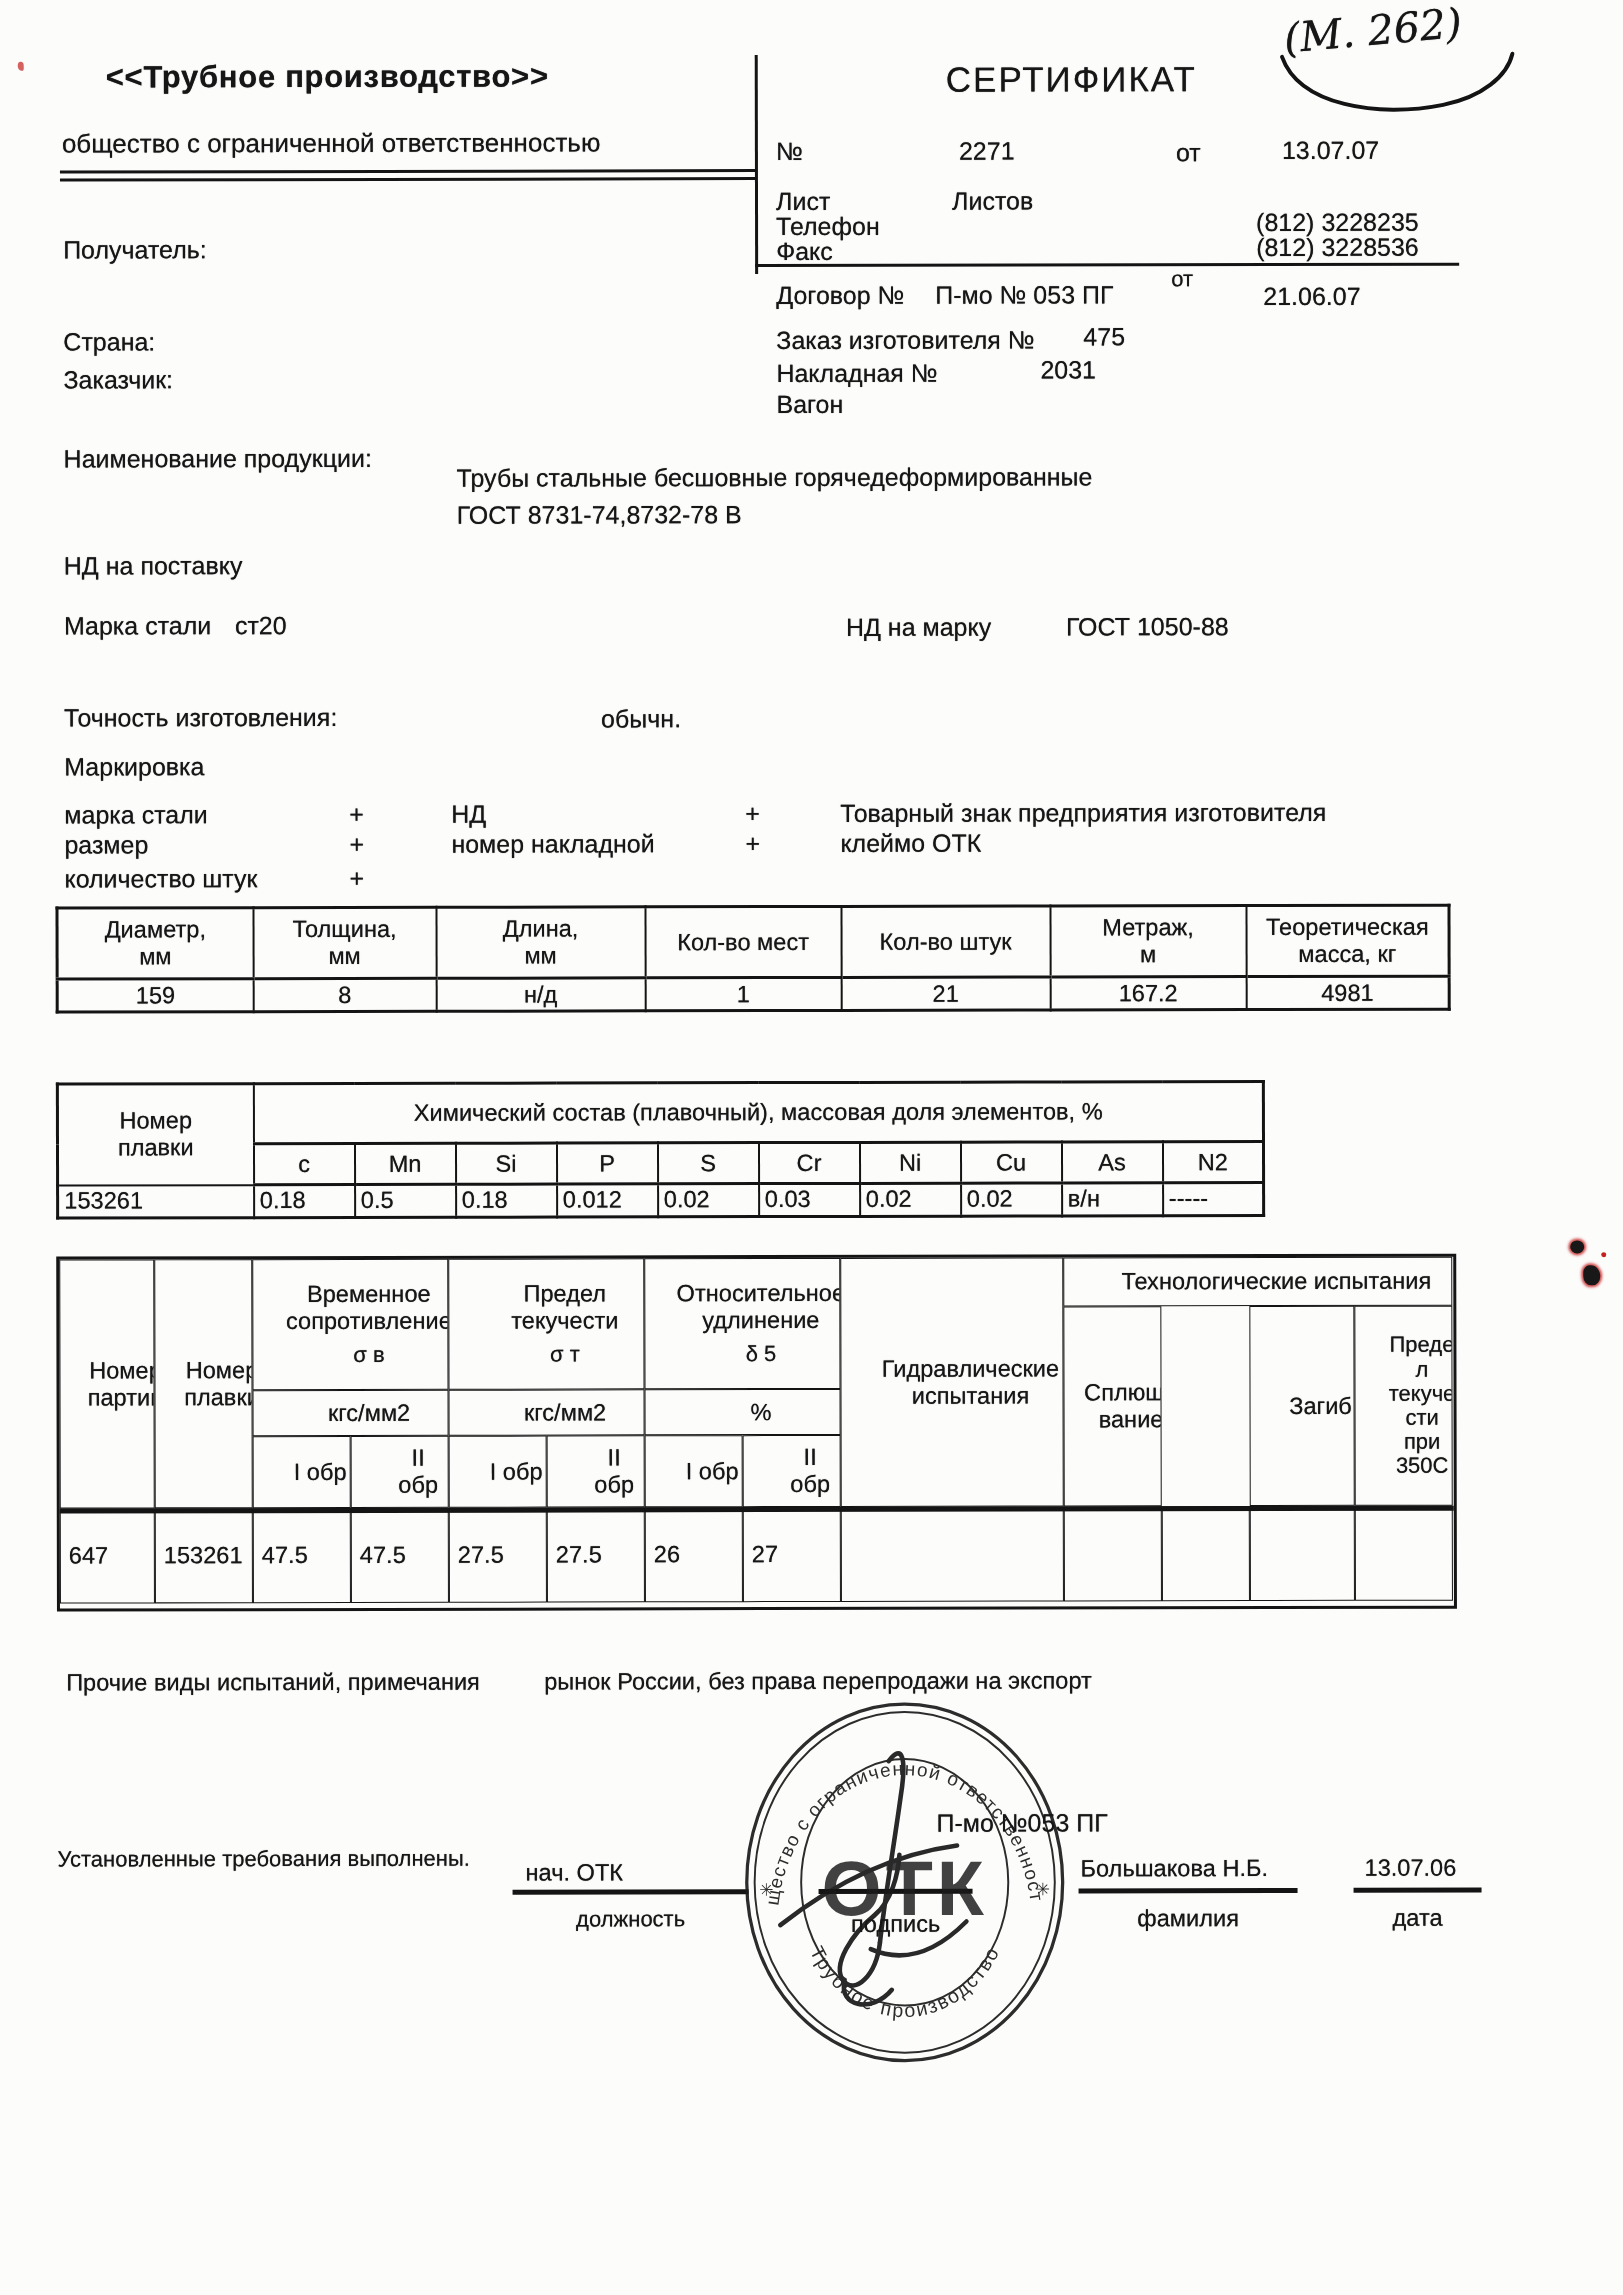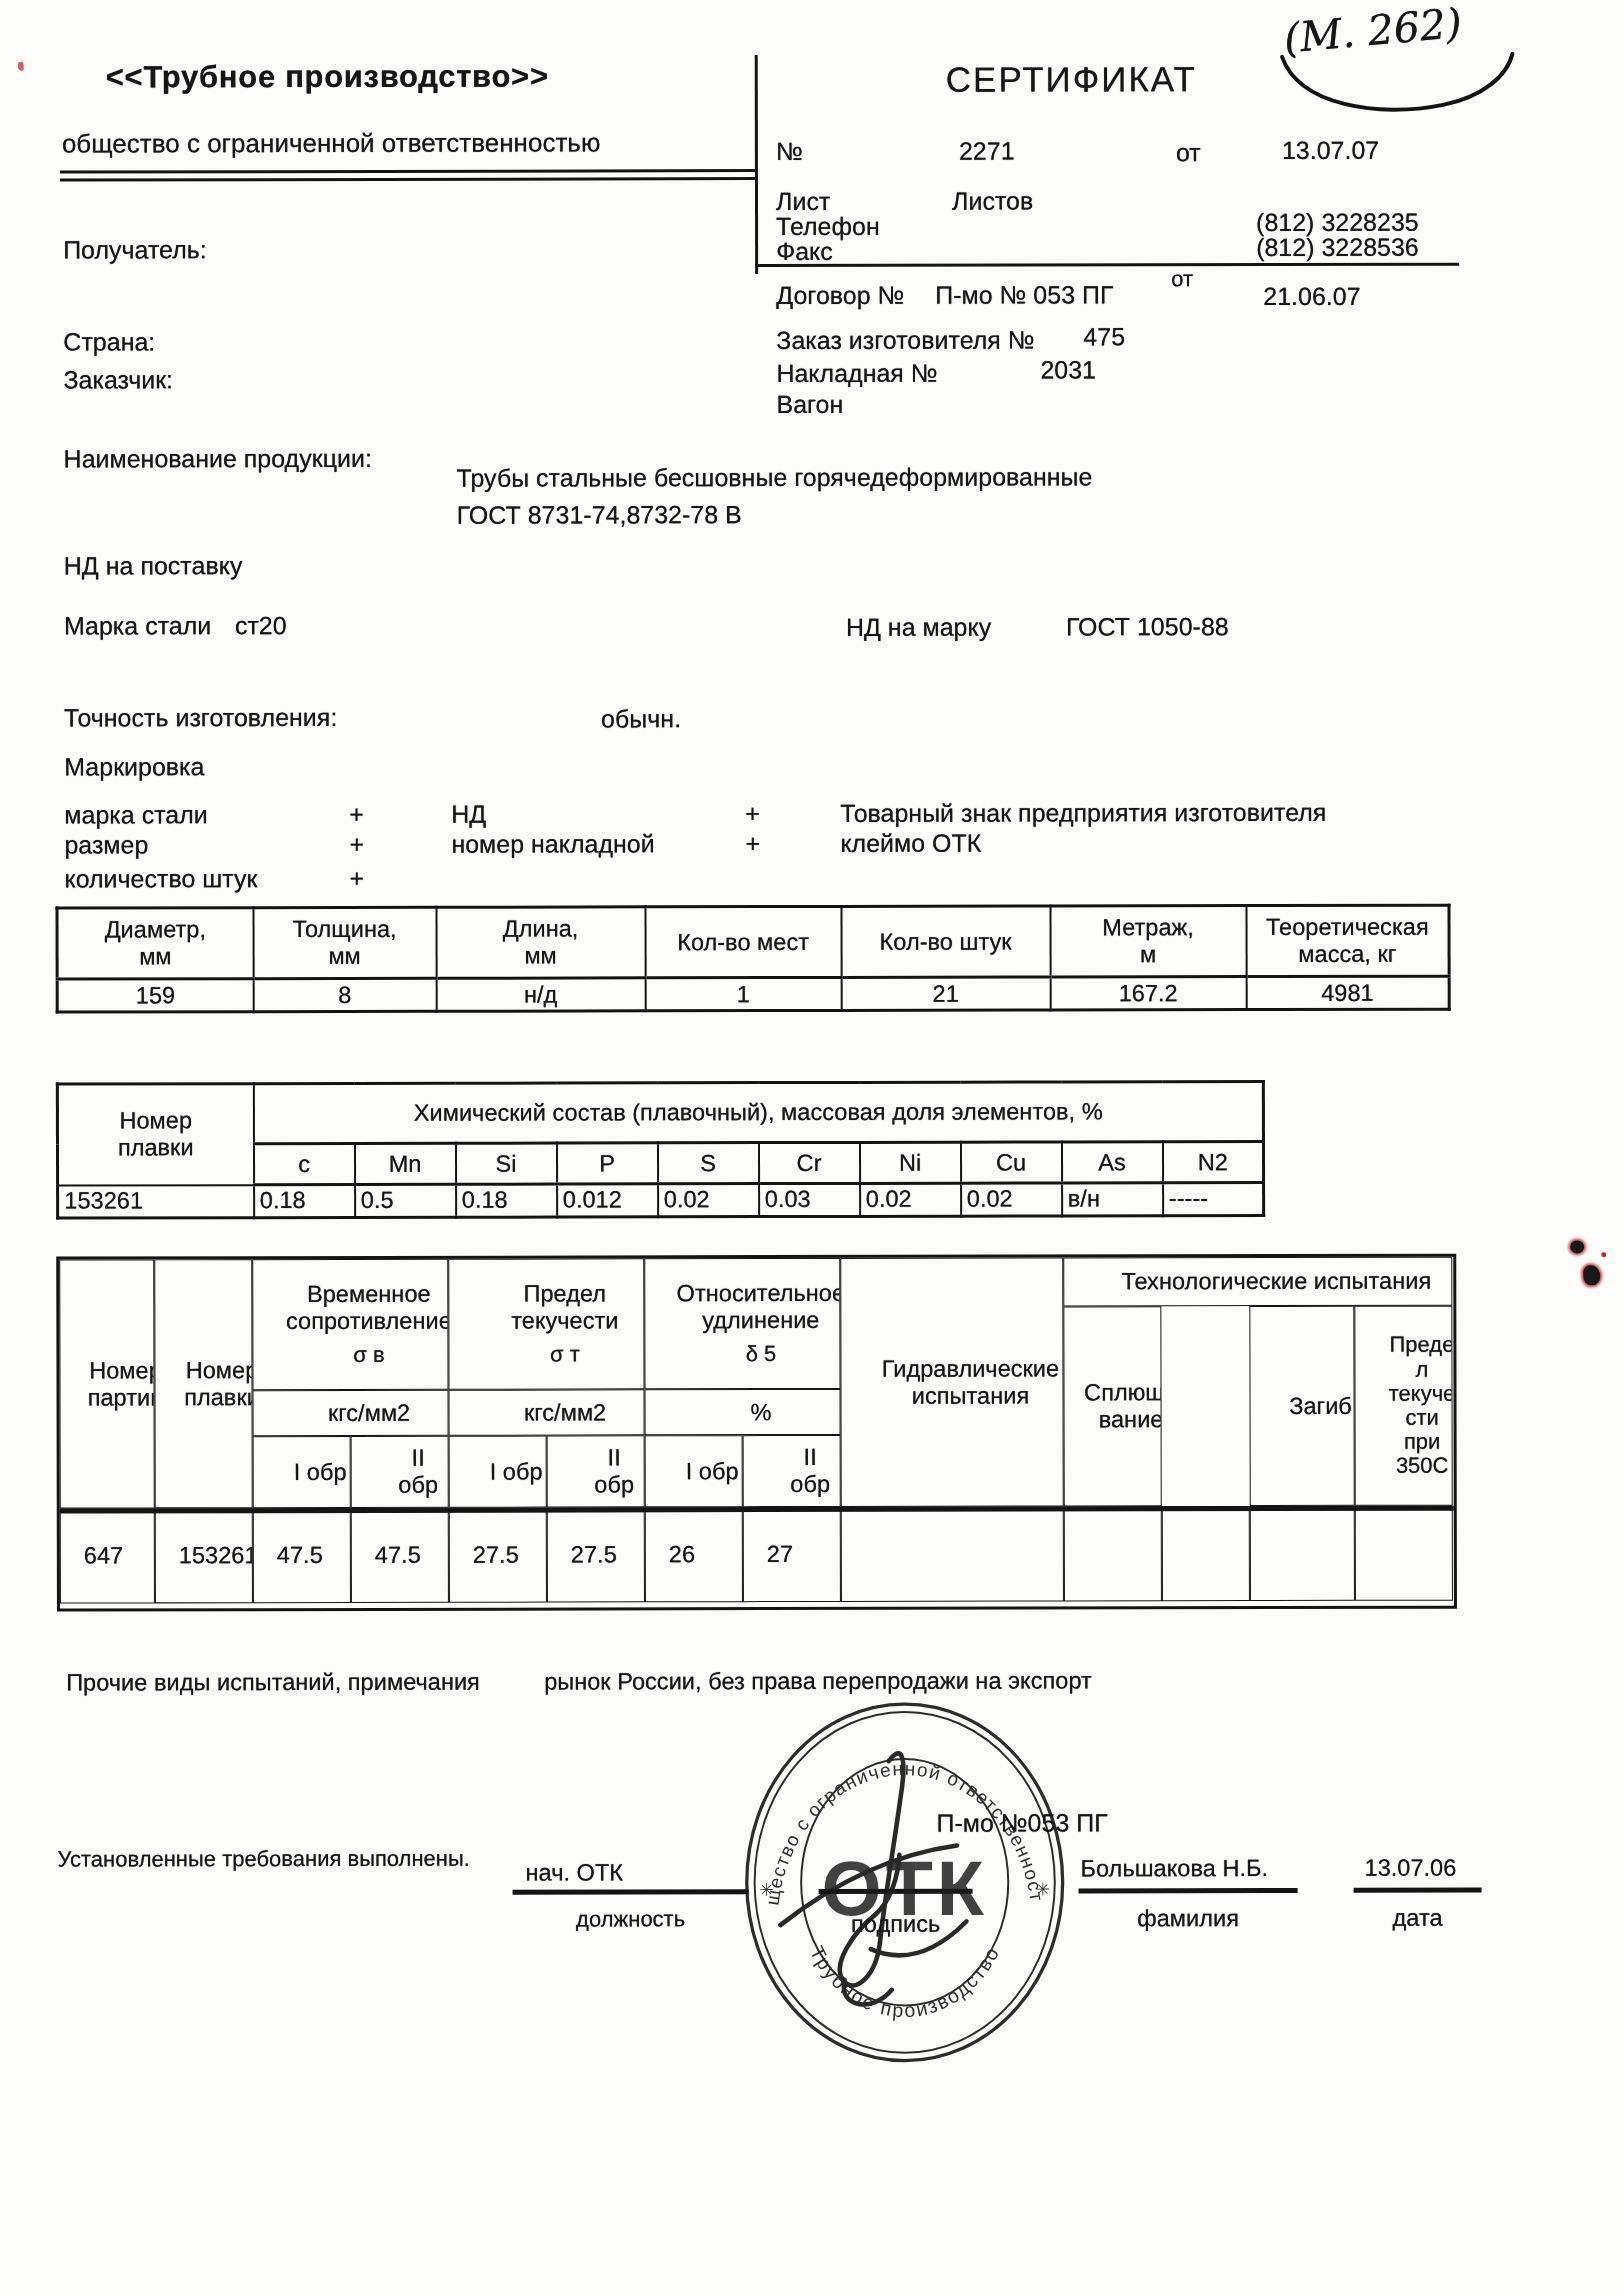--- a/index.html
+++ b/index.html
@@ -29,21 +29,21 @@
     position:absolute;left:56px;top:1255px;width:1394px;height:349px;
     display:grid;border:3.3px solid #141414;box-sizing:content-box;
     grid-template-columns:95px 98px 98px 98px 98px 98px 98px 98px 223px 98px 88px 105px 98px;
     grid-template-rows:49px 82px 46px 72px 95px;
   }
   .mech .c{
     border:1.3px solid #141414;display:flex;flex-direction:column;
     align-items:center;justify-content:center;text-align:center;
     font-size:23.6px;text-shadow:0 0 0.8px rgba(10,10,10,.75);overflow:hidden;padding-left:37px;
   }
-  .mech .data{flex-direction:row;justify-content:flex-start;text-align:center;padding-left:23px;box-sizing:border-box;}
+  .mech .data{flex-direction:row;justify-content:flex-start;text-align:center;padding-left:8px;box-sizing:border-box;}
   .mech .sym{font-size:22px;margin-top:6.5px;}
   .mech-sep{position:absolute;left:0;right:0;top:249px;height:4.6px;background:#141414;z-index:2;}
   
   .stamp{position:absolute;left:738px;top:1699px;z-index:4;opacity:.92;}
   .stamp-overlay{z-index:6;}
   .sigline{height:5.2px;z-index:1;}
   .blot{position:absolute;border-radius:50%;}
   .hw{font-family:"DejaVu Serif",serif;font-style:italic;}
 </style>
 </head>

